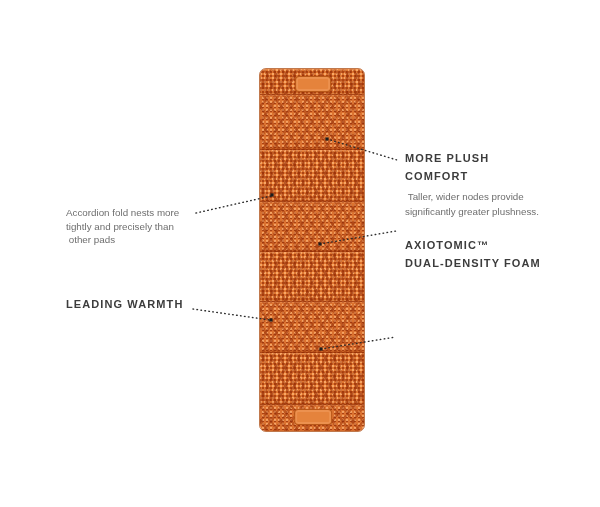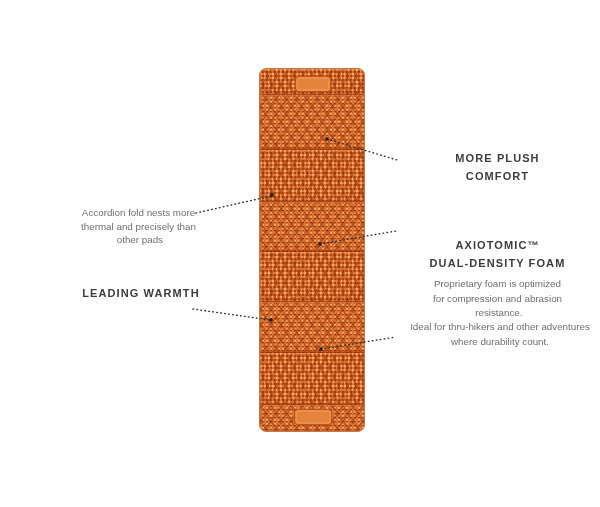--- a/index.html
+++ b/index.html
@@ -47,21 +47,21 @@
   }
   .patch.top{top:7px;}
   .patch.bottom{top:4px;width:36px;}
 
   
   .leaders{position:absolute;left:0;top:0;pointer-events:none;}
   .leaders line{stroke:#2d2d2d;stroke-width:1.4;stroke-dasharray:.6 3.4;stroke-linecap:round;fill:none;}
   .leaders rect{fill:#1d1d1d;}
 
   
-  .callout{position:absolute;text-align:center;}
+  .callout{position:absolute;}
   .c-title{
     font-weight:700;font-size:11px;line-height:18px;letter-spacing:1.1px;
     color:#3c3c3c;white-space:pre-wrap;
   }
   .c-body{
     margin-top:5px;font-size:9.8px;color:#6e6e6e;white-space:pre-wrap;
   }
   .callout.left  .c-body{line-height:13.5px;}
   .callout.right .c-body{line-height:14.5px;}
 </style>
@@ -97,39 +97,36 @@
 
     <line x1="193" y1="309" x2="270" y2="320"></line>
     <rect x="269.4" y="318.4" width="3.2" height="3.2"></rect>
 
     <line x1="321" y1="349" x2="396" y2="337"></line>
     <rect x="319.4" y="347.4" width="3.2" height="3.2"></rect>
   </svg>
 
   <div class="callout left" style="left:66px;top:201px;width:145px">
     <div class="c-body">Accordion fold nests more
-thermal and precisely than
+tightly and precisely than
  other pads</div>
   </div>
 
-  <div class="callout left" style="left:66px;top:284px;width:150px">
+  <div class="callout left" style="left:66px;top:295px;width:150px">
     <div class="c-title">LEADING WARMTH</div>
   </div>
 
   <div class="callout right" style="left:405px;top:149px;width:185px">
     <div class="c-title">MORE PLUSH
 COMFORT</div>
+    <div class="c-body"> Taller, wider nodes provide
+significantly greater plushness.</div>
   </div>
 
   <div class="callout right" style="left:405px;top:236px;width:185px">
     <div class="c-title">AXIOTOMIC™
 DUAL-DENSITY FOAM</div>
-    <div class="c-body">Proprietary foam is optimized
-for compression and abrasion
- resistance.</div>
   </div>
 
   <div class="callout right" style="left:405px;top:315px;width:190px">
-    <div class="c-body">Ideal for thru-hikers and other adventures
-where durability count.</div>
   </div>
 
 </div>
 
 </body></html>

